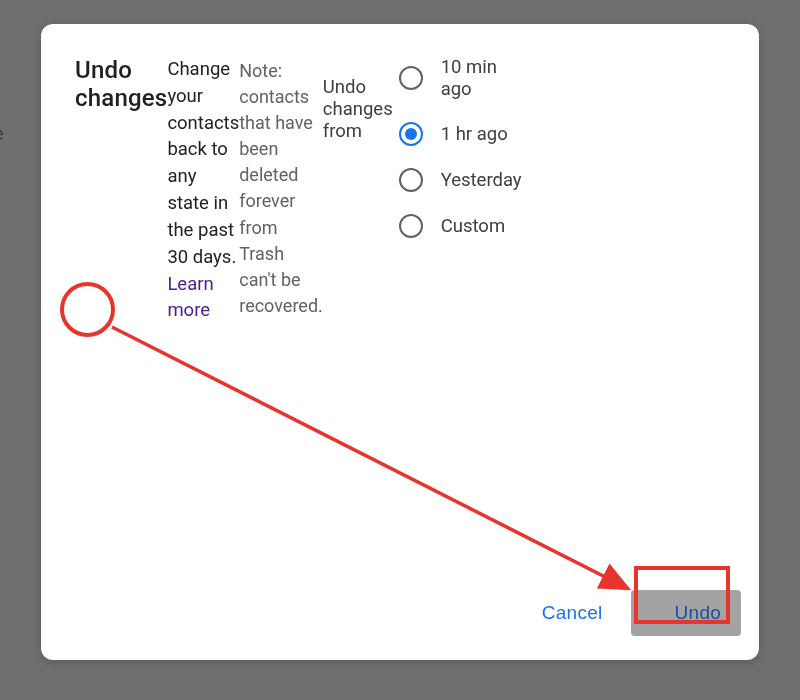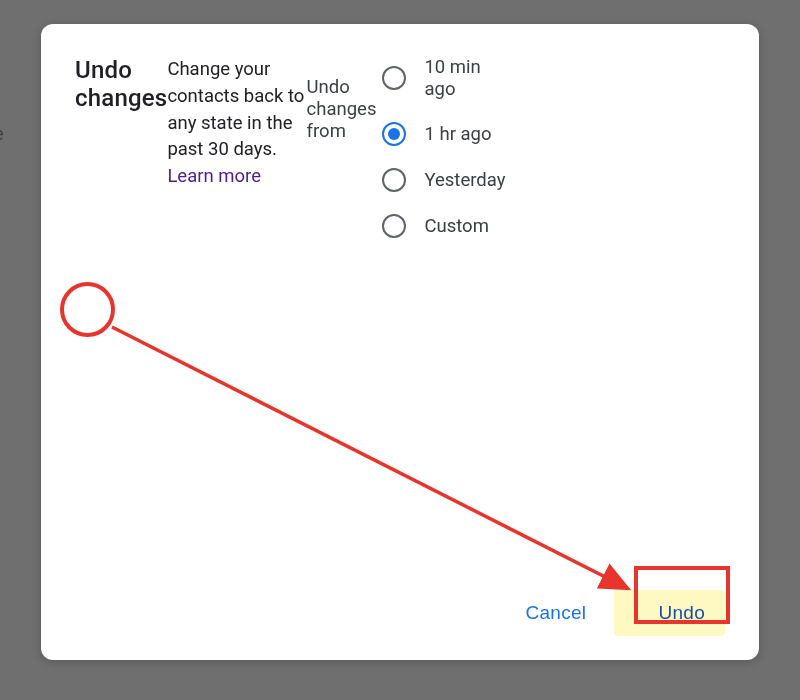--- a/index.html
+++ b/index.html
@@ -107,21 +107,21 @@
       background: transparent;
       border-radius: 4px;
       cursor: pointer;
       letter-spacing: 0.3px;
     }
     .btn-cancel {
       color: #1a73e8;
     }
     .btn-undo {
       color: #174ea6;
-      background: #fef9c3;
+      background: #a3a3a3;
       padding-left: 44px;
     }
     
     .annot-circle {
       position: absolute;
       left: 60px;
       top: 282px;
       width: 55px;
       height: 55px;
       border: 4px solid #e7342c;
@@ -155,20 +155,21 @@
 <body>
 
 <span class="bg-text">e</span>
 
 <div class="dialog">
   <h1 class="dialog-title">Undo changes</h1>
 
   <p class="description">
     <span>Change your contacts back to any state in the past 30 days. </span><a class="learn-more">Learn more</a>
   </p>
+  <p class="note">Note: contacts that have been deleted forever from Trash can't be recovered.</p>
 
   <div class="section-label">Undo changes from</div>
 
   <div class="radio-group">
     <label class="radio-item">
       <span class="radio-circle"></span>
       <span class="radio-label">10 min ago</span>
     </label>
     <label class="radio-item">
       <span class="radio-circle selected">

